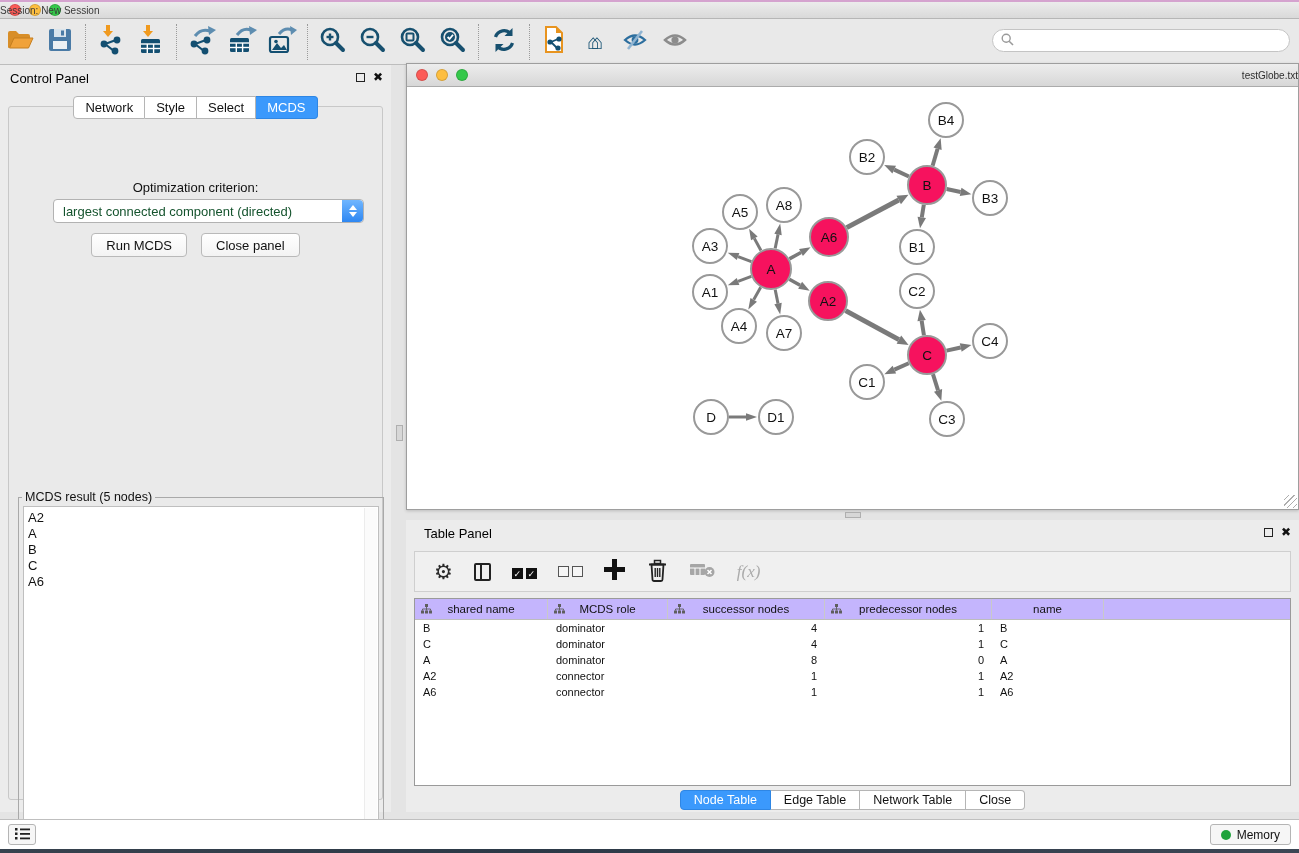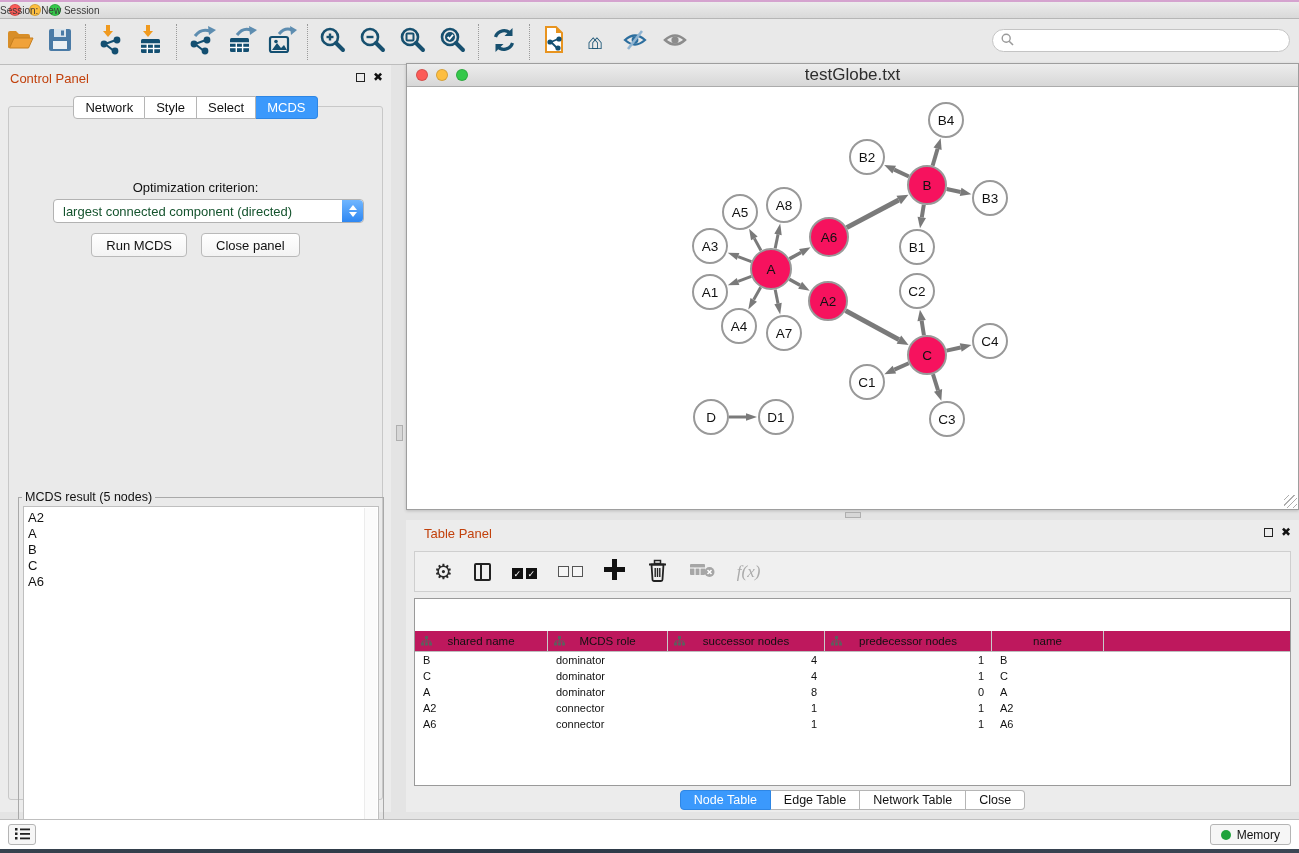--- a/index.html
+++ b/index.html
@@ -22,21 +22,21 @@
     background:#E9E9E9; border-bottom:1px solid #BDBDBD; display:flex; align-items:center; }
   .tb-btn { width:40px; height:38px; display:flex; align-items:center; justify-content:center; }
   .tb-sep { width:1px; height:36px; border-left:1px dotted #9B9B9B; margin:0 5px; }
   .home-glyph { font-weight:bold; font-size:21px; color:#134F71; letter-spacing:-9px; padding-right:9px; }
   .searchbox { position:absolute; right:9px; top:10px; width:298px; height:23px; background:#FFF;
     border:1px solid #C4C4C4; border-radius:12px; display:flex; align-items:center; padding-left:8px; }
   .searchbox input { border:none; outline:none; flex:1; font-size:12px; background:transparent; margin-left:5px; }
 
   
   .control-panel { position:absolute; left:0; top:65px; width:391px; height:747px; background:#ECECEC; }
-  .panel-head { position:absolute; left:10px; top:6px; font-size:13px; color:#c2410c; }
+  .panel-head { position:absolute; left:10px; top:6px; font-size:13px; color:#000000; }
   .panel-icons { position:absolute; right:8px; top:7px; display:flex; gap:8px; align-items:center; }
   .float-ico { width:9px; height:9px; border:1.5px solid #222; }
   .close-ico { font-size:12px; font-weight:bold; color:#111; line-height:10px; }
   .cp-inner { position:absolute; left:8px; right:8px; top:41px; bottom:12px;
     background:#EAEAEA; border:1px solid #C8C8C8; border-radius:3px; }
   .seg { display:flex; }
   .seg-btn { background:#FFF; border:1px solid #B5B5B5; border-left:none; padding:3px 11px;
     font-size:13px; color:#111; }
   .seg-btn:first-child { border-left:1px solid #B5B5B5; border-radius:4px 0 0 4px; }
   .seg-btn:last-child { border-radius:0 4px 4px 0; }
@@ -62,21 +62,21 @@
   .mcds-list .row { line-height:16px; }
   .mcds-scroll { position:absolute; right:1px; top:1px; bottom:1px; width:13px;
     background:#FBFBFB; border-left:1px solid #ECECEC; }
 
   
   .net-window { position:absolute; left:406px; top:63px; width:893px; height:447px;
     background:#FFF; border:1px solid #9E9E9E; box-shadow:0 1px 3px rgba(0,0,0,.18); }
   .net-titlebar { position:absolute; left:0; top:0; right:0; height:23px;
     background:linear-gradient(#EDEDED,#D7D7D7); border-bottom:1px solid #ABABAB;
     display:flex; align-items:center; }
-  .net-titlebar .title { position:absolute; left:0; right:0; text-align:center; font-size:17px; color:#2E2E2E; }
+  .net-titlebar .title { position:absolute; left:0; right:0; text-align:right; font-size:10px; color:#2E2E2E; }
   .net-canvas { position:absolute; left:0; top:23px; right:0; bottom:0; background:#FFF; }
   .grip { position:absolute; right:1px; bottom:1px; width:13px; height:13px;
     background:repeating-linear-gradient(135deg, transparent 0 3px, #ADADAD 3px 4px); }
   .splitter-h { position:absolute; left:396px; top:425px; width:7px; height:16px;
     background:#D7D7D7; border:1px solid #AFAFAF; }
   .splitter-v { position:absolute; left:845px; top:512px; width:16px; height:6px;
     background:#D7D7D7; border:1px solid #AFAFAF; }
 
   
   .table-panel { position:absolute; left:406px; top:520px; width:893px; height:292px; background:#ECECEC; }
@@ -86,21 +86,21 @@
   .gear-glyph { font-size:21px; font-weight:bold; color:#2A2A2A; line-height:20px; }
   .cols-ico { width:17px; height:18px; border:2px solid #222; border-radius:2px; display:flex; }
   .cols-ico div { width:50%; } .cols-ico div:first-child { border-right:2px solid #222; }
   .cbx { width:11px; height:11px; display:inline-flex; align-items:center; justify-content:center; }
   .cbx.checked { background:#111; color:#FFF; font-size:9px; font-weight:bold; border:1px solid #111; }
   .cbx.empty { background:#F6F6F6; border:1.5px solid #555; }
   .cbx + .cbx { margin-left:3px; }
   .fx { font-family:Liberation Serif, serif; font-style:italic; font-size:17px; color:#ABABAB; }
   .tp-table { position:absolute; left:8px; right:8px; top:78px; height:188px;
     background:#FFF; border:1px solid #9A9A9A; overflow:hidden; }
-  .thead { display:flex; height:21px; background:#be185d; border-bottom:1px solid #BDBDBD;margin-top:32px; }
+  .thead { display:flex; height:21px; background:#c4b5fd; border-bottom:1px solid #BDBDBD; }
   .th { position:relative; border-right:1px solid #C9C9C9; display:flex; align-items:center;
     justify-content:center; font-size:11.5px; color:#111; }
   .th .tree { position:absolute; left:6px; top:5px; }
   .trow { display:flex; height:16px; align-items:center; font-size:11px; color:#111; }
   .td { padding:0 8px; white-space:nowrap; overflow:hidden; }
   .td.num { text-align:right; }
   .tp-tabs { position:absolute; left:0; right:0; top:270px; display:flex; justify-content:center; }
   .tp-tabs .seg-btn { font-size:12.5px; padding:2px 13px; }
 
   

